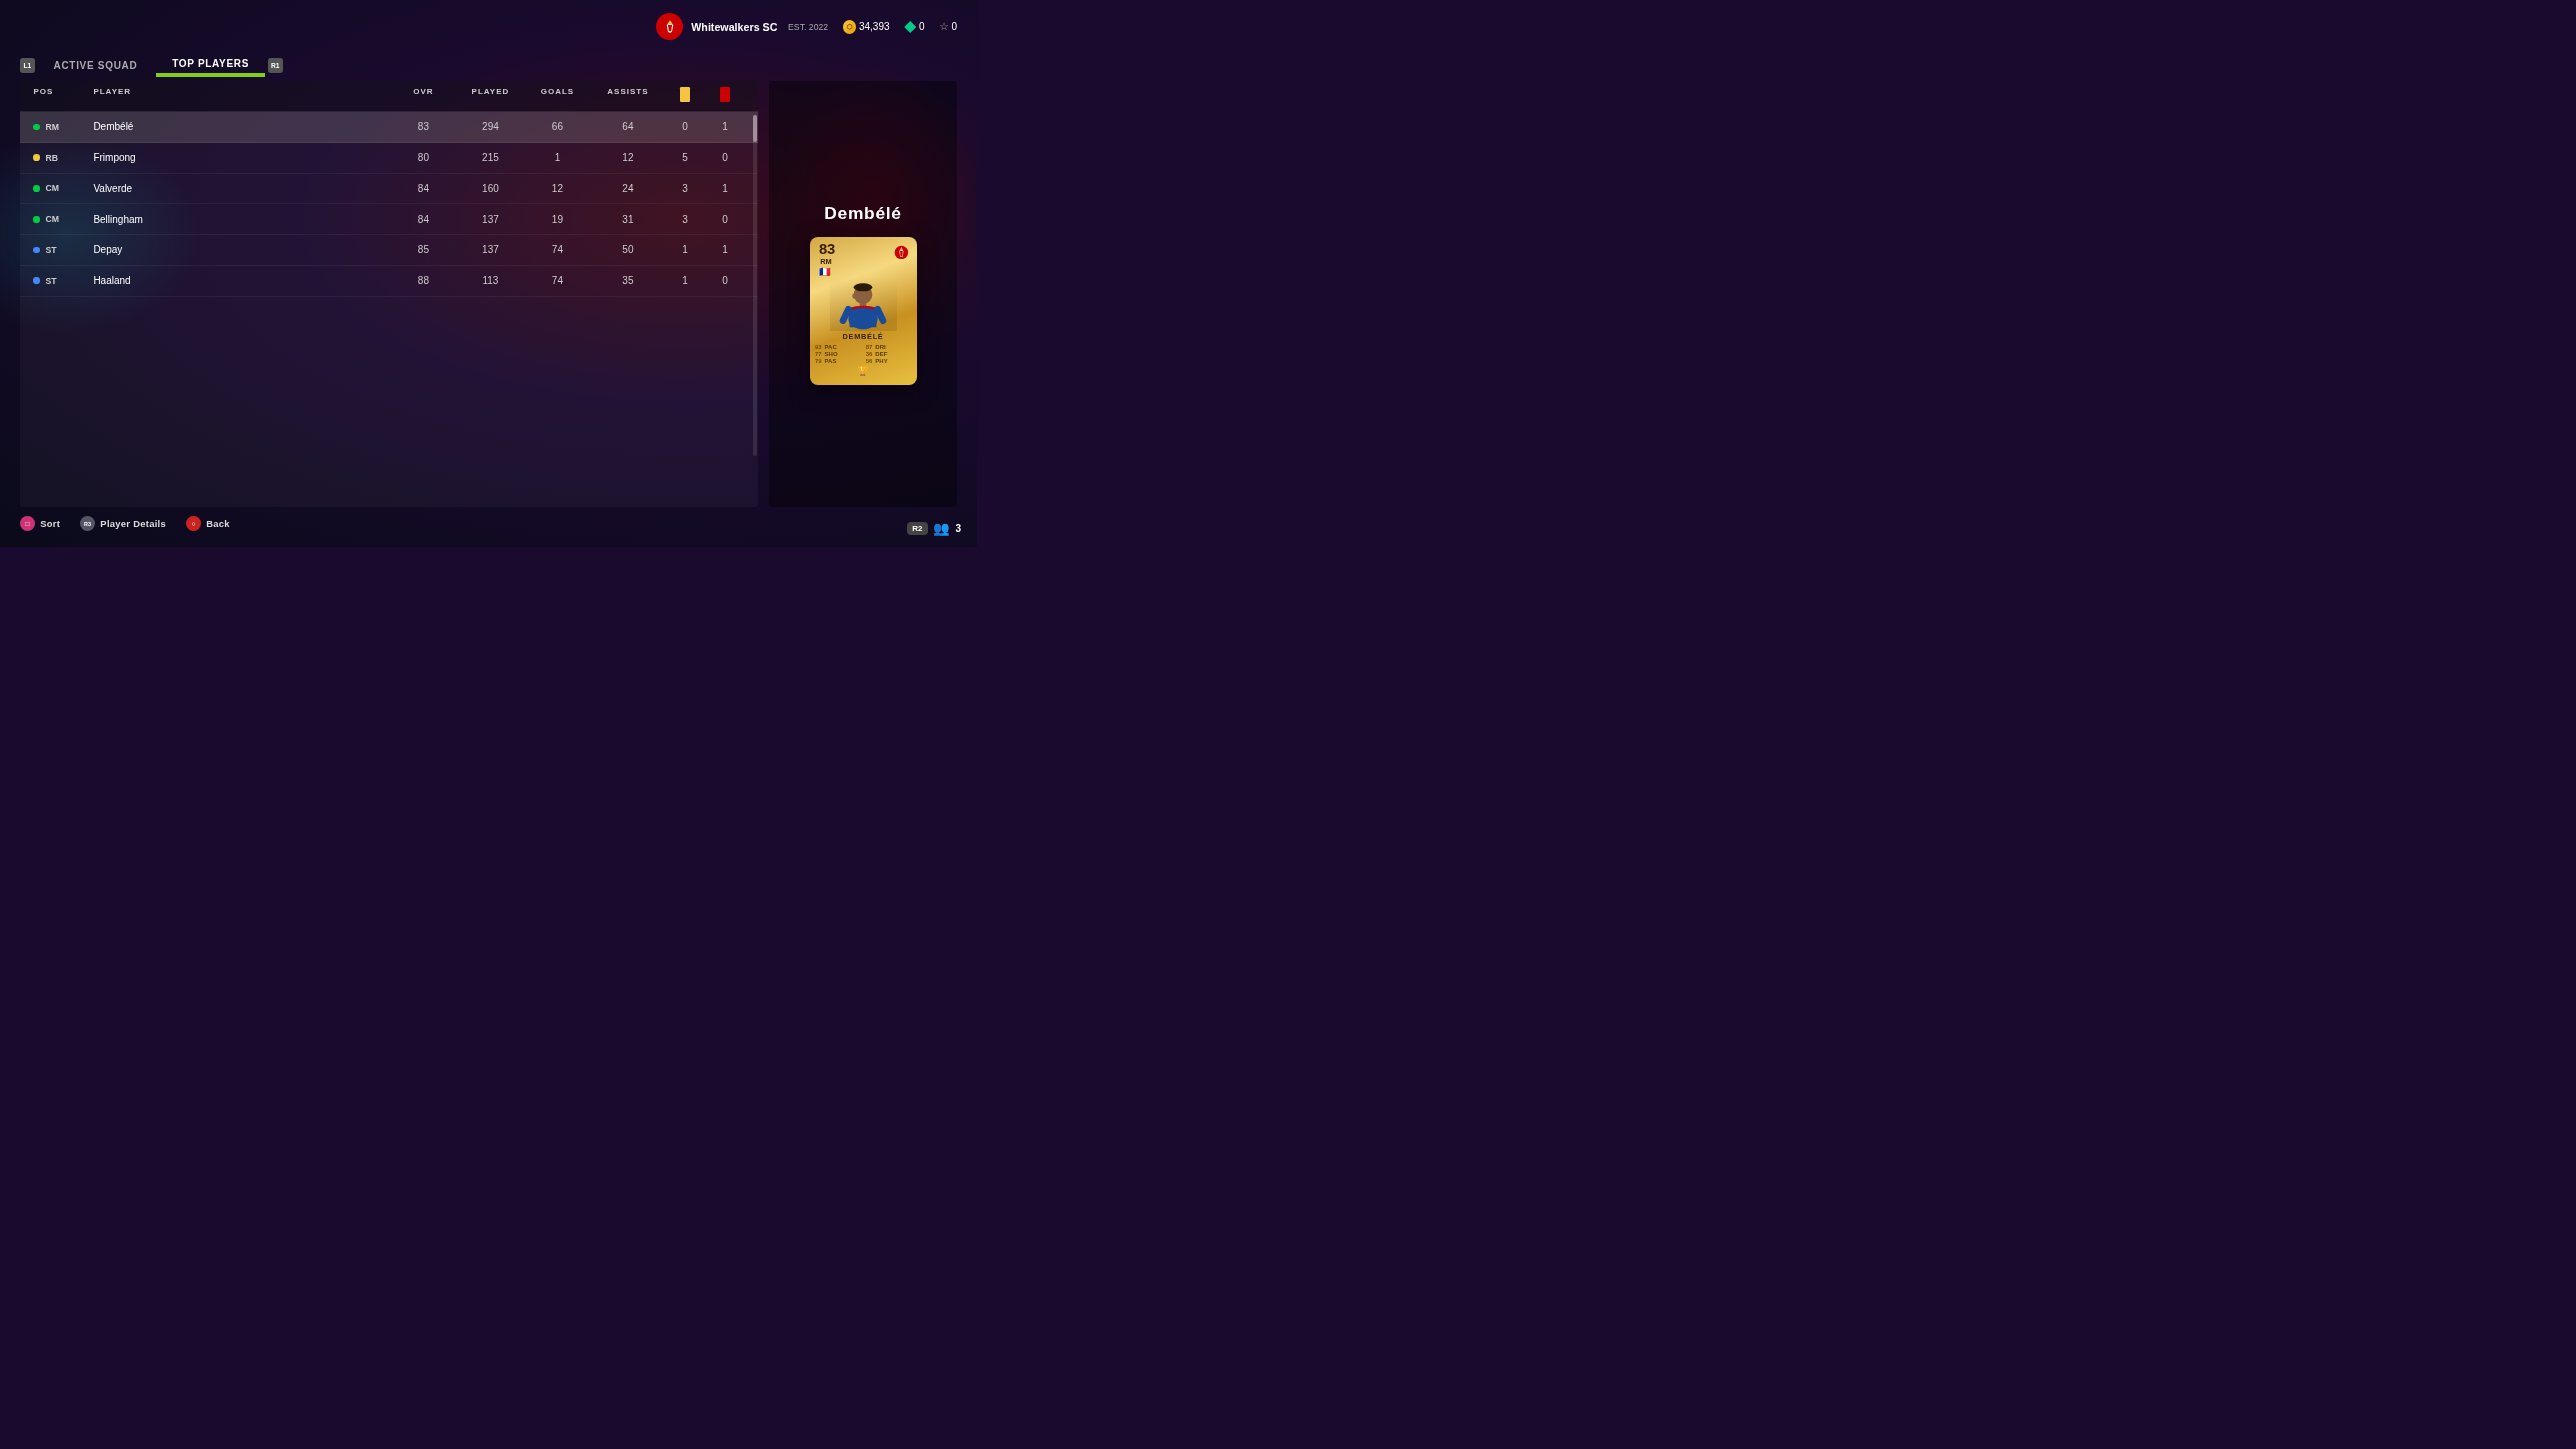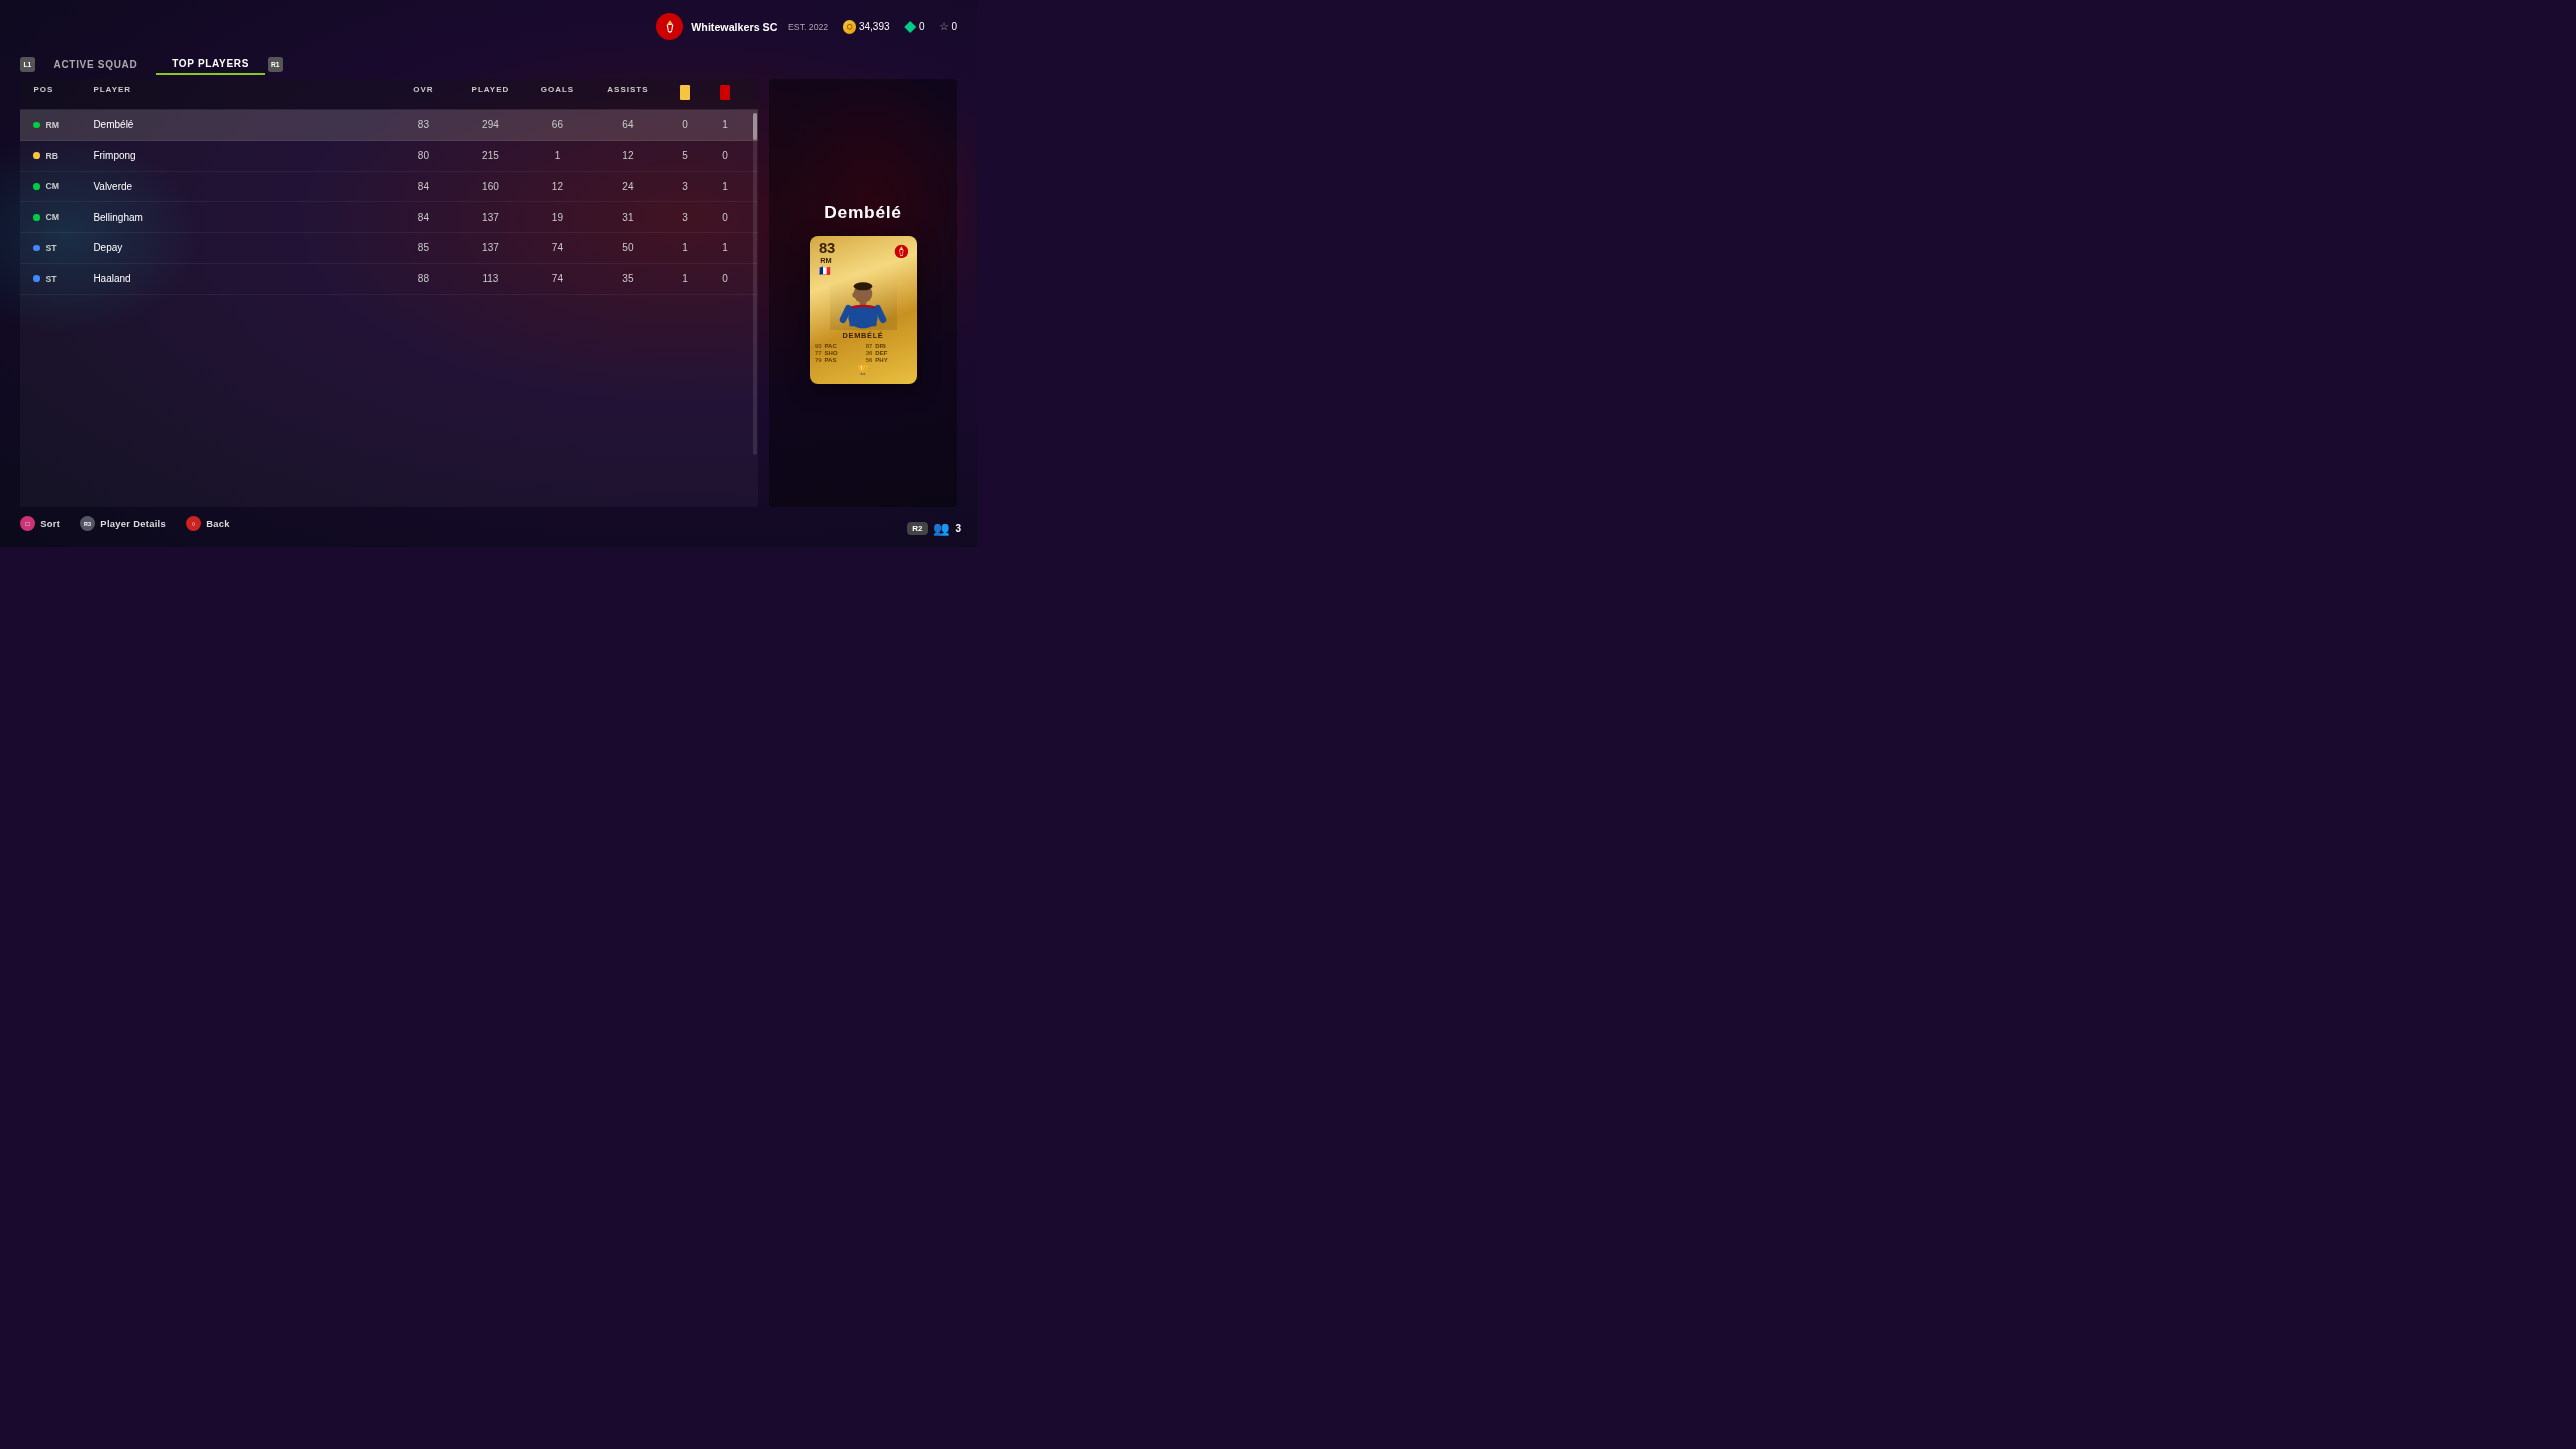--- a/index.html
+++ b/index.html
@@ -138,21 +138,21 @@
       letter-spacing: 0.7px;
       color: #aaa;
       background: transparent;
       border: none;
       cursor: pointer;
       text-transform: uppercase;
     }
 
     .tab-btn.active {
       color: #fff;
-      border-bottom: 2px solid #84cc16;
+      border-bottom: 4px solid #84cc16;
     }
 
     .controller-badge {
       width: 14.8px;
       height: 14.8px;
       background: #555;
       border-radius: 2.7px;
       display: flex;
       align-items: center;
       justify-content: center;

